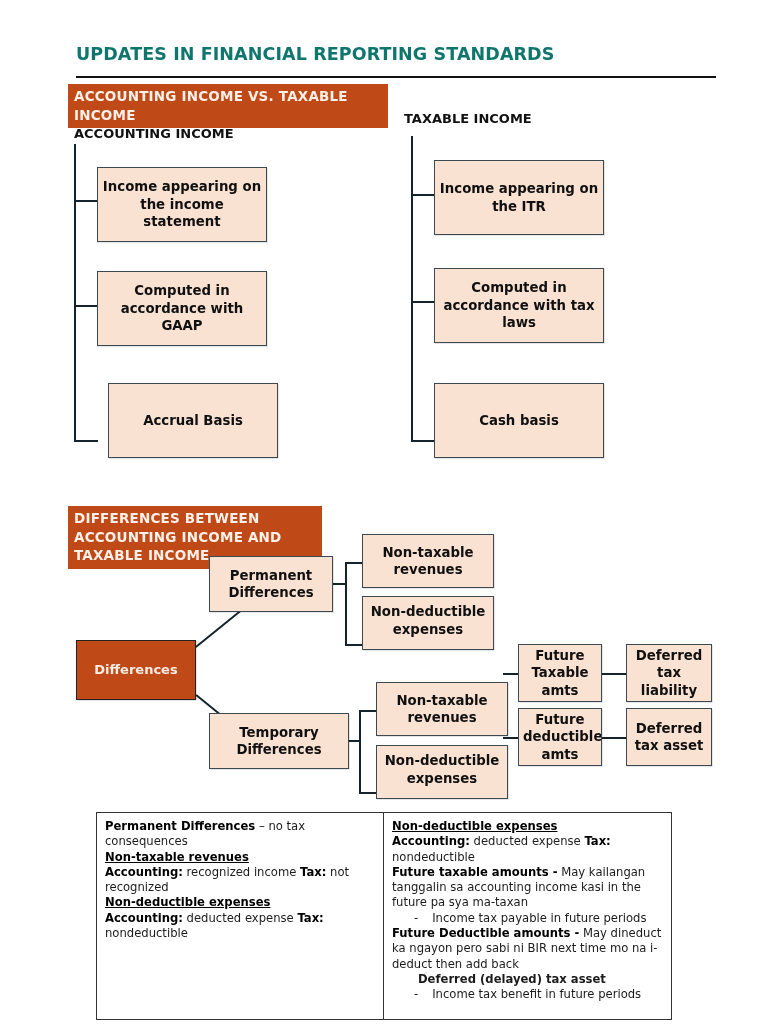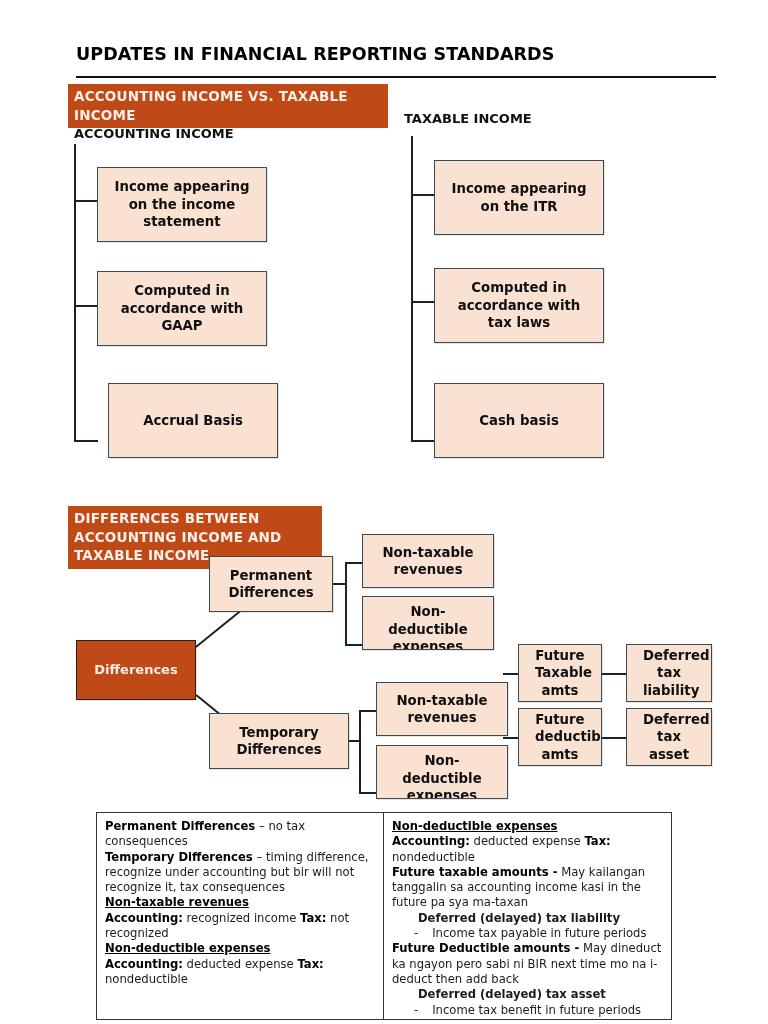--- a/index.html
+++ b/index.html
@@ -16,21 +16,21 @@
   }
   .page { position: absolute; inset: 0; }
 
   
   .doc-title {
     position: absolute;
     left: 76px; top: 44px;
     font-size: 17.5px;
     font-weight: bold;
     letter-spacing: 0.1px;
-    color: #000000;
+    color: #0f766e;
     white-space: nowrap;
   }
   .title-rule {
     position: absolute;
     left: 76px; top: 76px;
     width: 640px; height: 2px;
     background: #111;
   }
 
   
@@ -64,21 +64,21 @@
     background: #fae2d3;
     border: 1.6px solid #3b4a52;
     color: #101010;
     font-weight: bold;
     font-size: 13.3px;
     line-height: 17.5px;
     display: flex;
     align-items: center;
     justify-content: center;
     text-align: center;
-    padding: 2px 16px;
+    padding: 2px 4px;
     overflow: hidden;
     box-shadow: 1px 1px 0 rgba(0,0,0,0.10);
   }
   .fbox.orange {
     background: #bf4a17;
     border-color: #222;
     color: #fbece4;
   }
   .fbox .txt { display: block; width: 100%; }
 
@@ -211,23 +211,20 @@
     <span class="txt">Deferred tax asset</span>
   </div>
 
   <div class="notes">
 
     <div class="notes-col left">
       <p>
         <span class="nb">Permanent Differences</span><span> – no tax consequences</span>
       </p>
       <p>
-        <span class="nb">Temporary Differences</span><span> – timing difference, recognize under accounting but bir will not recognize it, tax consequences</span>
-      </p>
-      <p>
         <span class="nu">Non-taxable revenues </span>
       </p>
       <p>
         <span class="nb">Accounting:</span><span> recognized income </span><span class="nb">Tax:</span><span> not recognized</span>
       </p>
       <p>
         <span class="nu">Non-deductible expenses </span>
       </p>
       <p>
         <span class="nb">Accounting:</span><span> deducted expense </span><span class="nb">Tax:</span><span> nondeductible</span>
@@ -237,21 +234,20 @@
     <div class="notes-col right">
       <p>
         <span class="nu">Non-deductible expenses </span>
       </p>
       <p>
         <span class="nb">Accounting:</span><span> deducted expense </span><span class="nb">Tax:</span><span> nondeductible</span>
       </p>
       <p>
         <span class="nb">Future taxable amounts -</span><span> May kailangan tanggalin sa accounting income kasi in the future pa sya ma-taxan</span>
       </p>
-      <p class="indent-1">Deferred (delayed) tax liability</p>
       <p class="dash-item">
         <span>-</span>
           <span>Income tax payable in future periods</span>
       </p>
       <p>
         <span class="nb">Future Deductible amounts -</span><span> May dineduct ka ngayon pero sabi ni BIR next time mo na i-deduct then add back</span>
       </p>
       <p class="indent-1">Deferred (delayed) tax asset</p>
       <p class="dash-item">
         <span>-</span>

